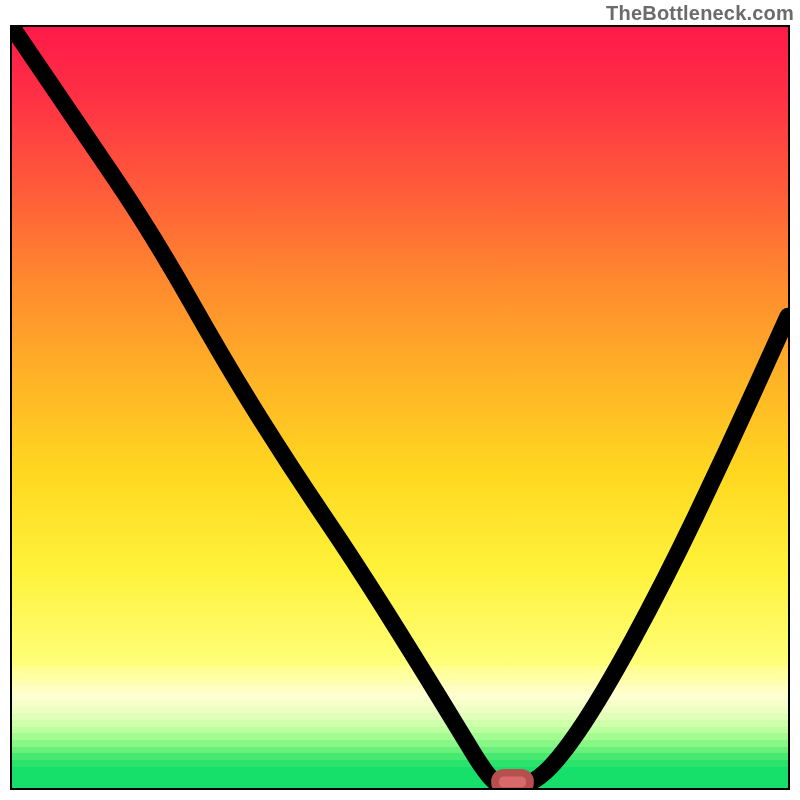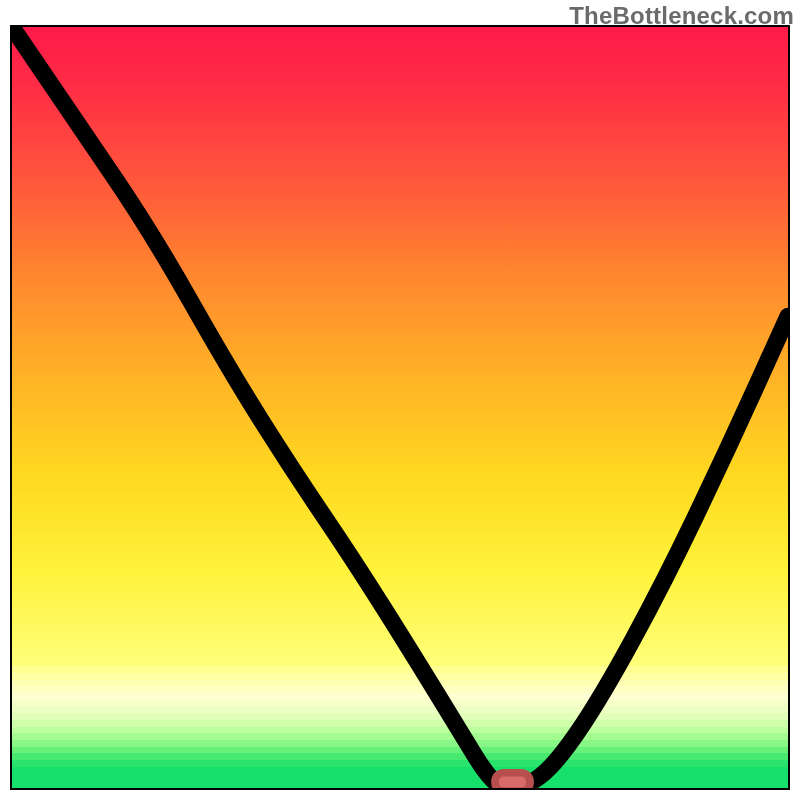--- a/index.html
+++ b/index.html
@@ -13,21 +13,21 @@
   }
   .stage {
     position: relative;
     width: 800px;
     height: 800px;
   }
   .watermark {
     position: absolute;
     top: 2px;
     right: 6px;
-    font-size: 24px;
+    font-size: 20px;
     font-weight: 600;
     color: #6b6b6b;
     letter-spacing: 0.2px;
     z-index: 50;
     pointer-events: none;
   }
   .plot-frame {
     position: absolute;
     left: 10px;
     top: 25px;

